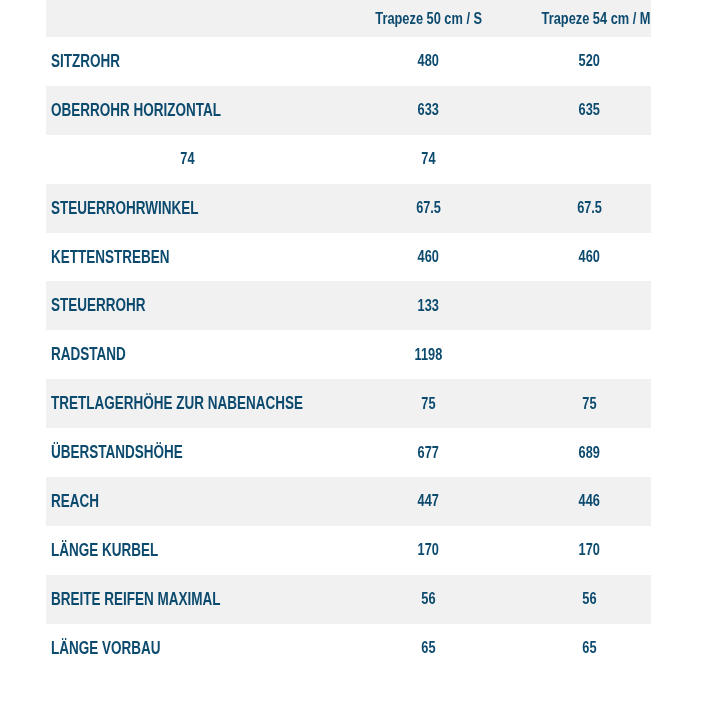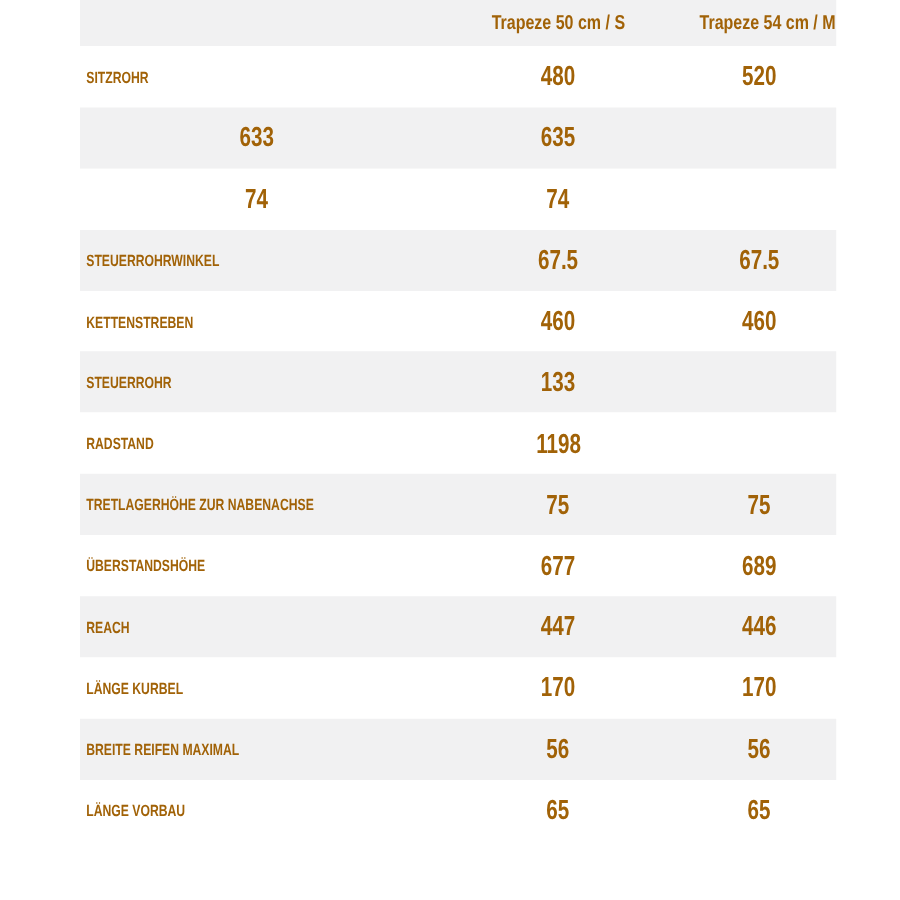--- a/index.html
+++ b/index.html
@@ -6,53 +6,53 @@
   .page {
     position: relative;
     width: 720px;
     height: 720px;
     background: #ffffff;
     overflow: hidden;
     font-family: "Liberation Sans", sans-serif;
   }
   .spec-table {
     position: absolute;
-    left: 64px;
+    left: 46px;
     top: 0;
     width: 605px;
-    color: #a16207;
+    color: #0c4a6e;
   }
   .grid-row {
     display: grid;
     grid-template-columns: 283px 199px 123px;
     align-items: center;
   }
   .header-row {
     height: 37px;
     background: #f1f1f2;
   }
   .tbody .grid-row {
     height: 48.9px;
     background: #ffffff;
   }
   .tbody .grid-row:nth-child(even) {
     background: #f1f1f2;
   }
   .cell-label {
     padding-left: 5px;
     font-weight: 700;
-    font-size: 13px;
+    font-size: 18px;
     text-transform: uppercase;
     overflow: visible;
     white-space: nowrap;
   }
   .cell-value {
     text-align: center;
     font-weight: 700;
-    font-size: 22px;
+    font-size: 17px;
     white-space: nowrap;
   }
   .hcell {
     text-align: center;
     font-weight: 700;
     font-size: 16px;
     white-space: nowrap;
   }
   
   .cond {
@@ -78,20 +78,21 @@
 
     <div class="tbody">
 
       <div class="grid-row">
         <div class="cell-label"><span class="cond">SITZROHR</span></div>
         <div class="cell-value"><span class="cond">480</span></div>
         <div class="cell-value"><span class="cond">520</span></div>
       </div>
 
       <div class="grid-row">
+        <div class="cell-label"><span class="cond">OBERROHR HORIZONTAL</span></div>
         <div class="cell-value"><span class="cond">633</span></div>
         <div class="cell-value"><span class="cond">635</span></div>
       </div>
 
       <div class="grid-row">
         <div class="cell-value"><span class="cond">74</span></div>
         <div class="cell-value"><span class="cond">74</span></div>
       </div>
 
       <div class="grid-row">

